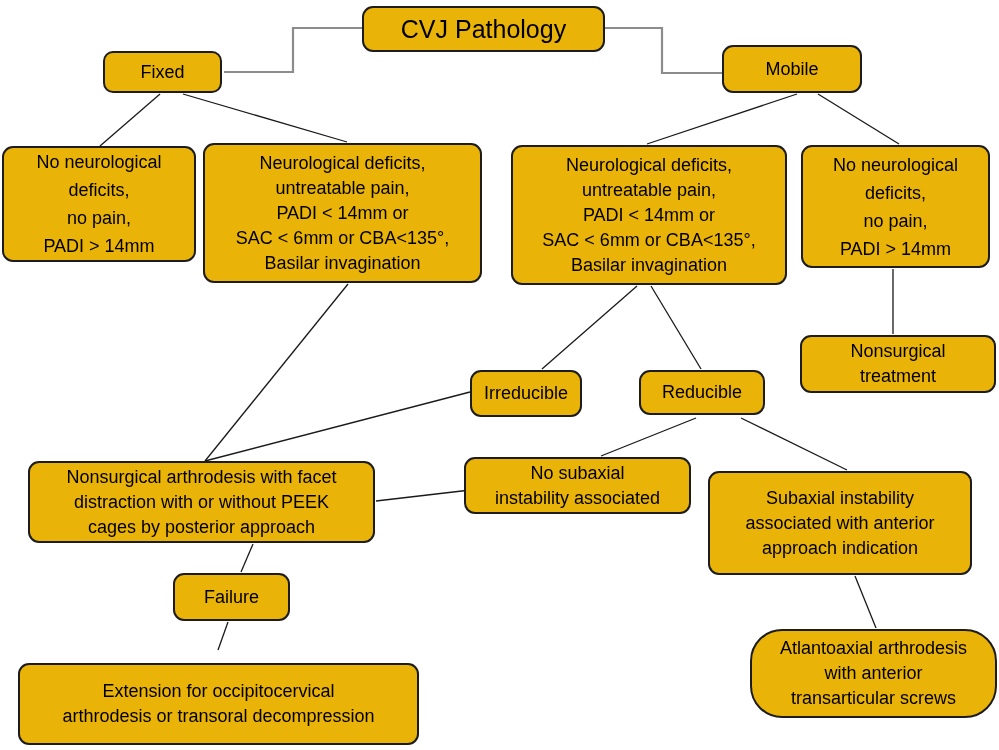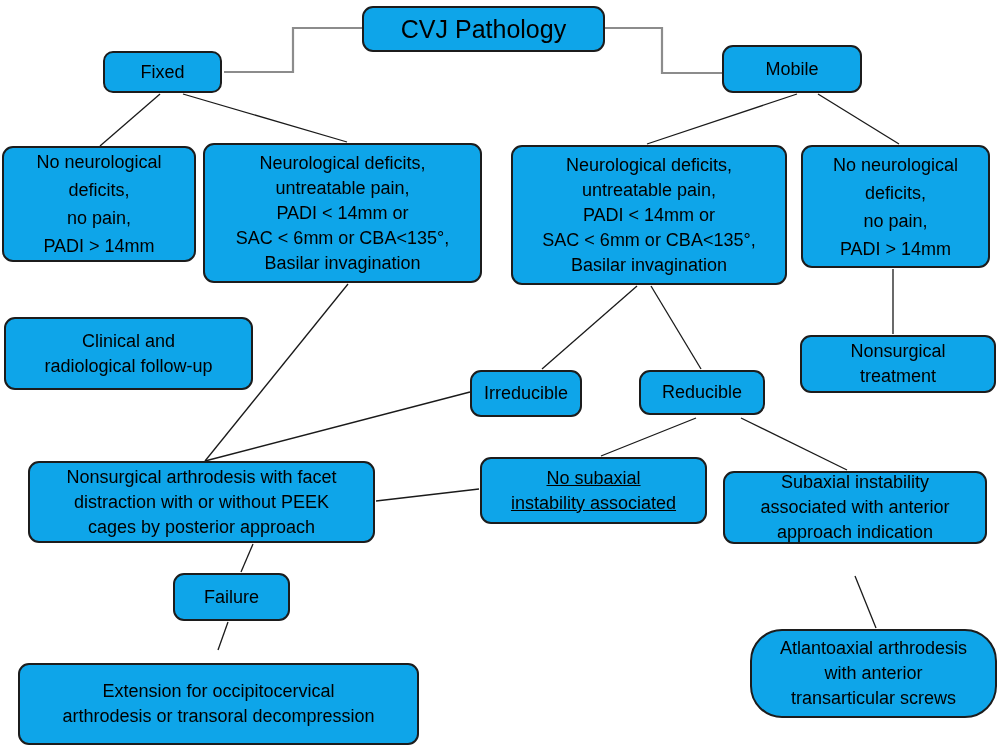--- a/index.html
+++ b/index.html
@@ -15,21 +15,21 @@
   #edges-svg {
     position: absolute;
     left: 0; top: 0;
     width: 999px; height: 750px;
   }
   .node {
     position: absolute;
     box-sizing: border-box;
     border: 2px solid #1c1c1c;
     border-radius: 11px;
-    background: #0ea5e9;
+    background: #eab308;
     display: flex;
     align-items: center;
     justify-content: center;
     text-align: center;
     white-space: pre-line;
     font-size: 18px;
     line-height: 25px;
   }
   .edge { stroke: #1a1a1a; stroke-width: 1.3; fill: none; }
   .elbow { stroke: #8c8c8c; stroke-width: 2.2; fill: none; }
@@ -40,22 +40,22 @@
   #n-mobile       { left:722px; top:45px;  width:140px; height:48px; }
   #n-no-neuro-fixed  { left:2px;   top:146px; width:194px; height:116px; line-height:28px; }
   #n-neuro-fixed     { left:203px; top:143px; width:279px; height:140px; }
   #n-neuro-mobile    { left:511px; top:145px; width:276px; height:140px; }
   #n-no-neuro-mobile { left:801px; top:145px; width:189px; height:123px; line-height:28px; }
   #n-clinical     { left:4px;   top:317px; width:249px; height:73px; }
   #n-irreducible  { left:470px; top:370px; width:112px; height:47px; }
   #n-reducible    { left:639px; top:370px; width:126px; height:45px; }
   #n-nonsurgical  { left:800px; top:335px; width:196px; height:58px;text-align:center; }
   #n-atl-post     { left:28px;  top:461px; width:347px; height:82px; }
-  #n-no-subaxial  { left:480px; top:457px; width:227px; height:67px;text-decoration:underline; }
-  #n-subaxial     { left:723px; top:471px; width:264px; height:73px; }
+  #n-no-subaxial  { left:464px; top:457px; width:227px; height:57px; }
+  #n-subaxial     { left:708px; top:471px; width:264px; height:104px; }
   #n-failure      { left:173px; top:573px; width:117px; height:48px; }
   #n-extension    { left:18px;  top:651px; width:401px; height:82px;margin-top:12px; }
   #n-atl-ant      { left:750px; top:629px; width:247px; height:89px;border-radius:32px; }
 </style>
 </head>
 <body>
 
 <div id="canvas">
 
   <svg id="edges-svg" viewBox="0 0 999 750" xmlns="http://www.w3.org/2000/svg">
@@ -94,22 +94,20 @@
 Basilar invagination</div>
   <div class="node" id="n-neuro-mobile">Neurological deficits,
 untreatable pain,
 PADI &lt; 14mm or
 SAC &lt; 6mm or CBA&lt;135°,
 Basilar invagination</div>
   <div class="node" id="n-no-neuro-mobile">No neurological
 deficits,
 no pain,
 PADI &gt; 14mm</div>
-  <div class="node" id="n-clinical">Clinical and
-radiological follow-up</div>
   <div class="node" id="n-irreducible">Irreducible</div>
   <div class="node" id="n-reducible">Reducible</div>
   <div class="node" id="n-nonsurgical">Nonsurgical
 treatment</div>
   <div class="node" id="n-atl-post">Nonsurgical arthrodesis with facet
 distraction with or without PEEK
 cages by posterior approach</div>
   <div class="node" id="n-no-subaxial">No subaxial
 instability associated</div>
   <div class="node" id="n-subaxial">Subaxial instability

